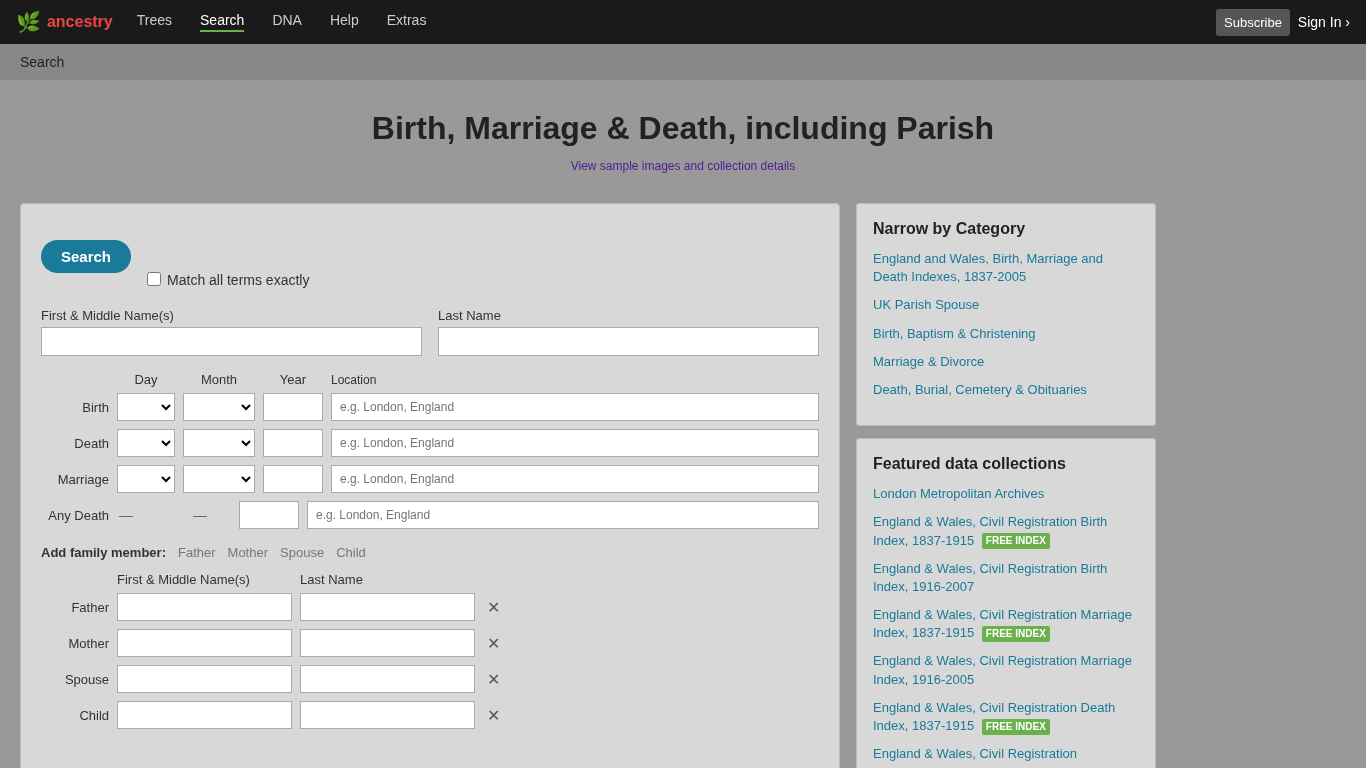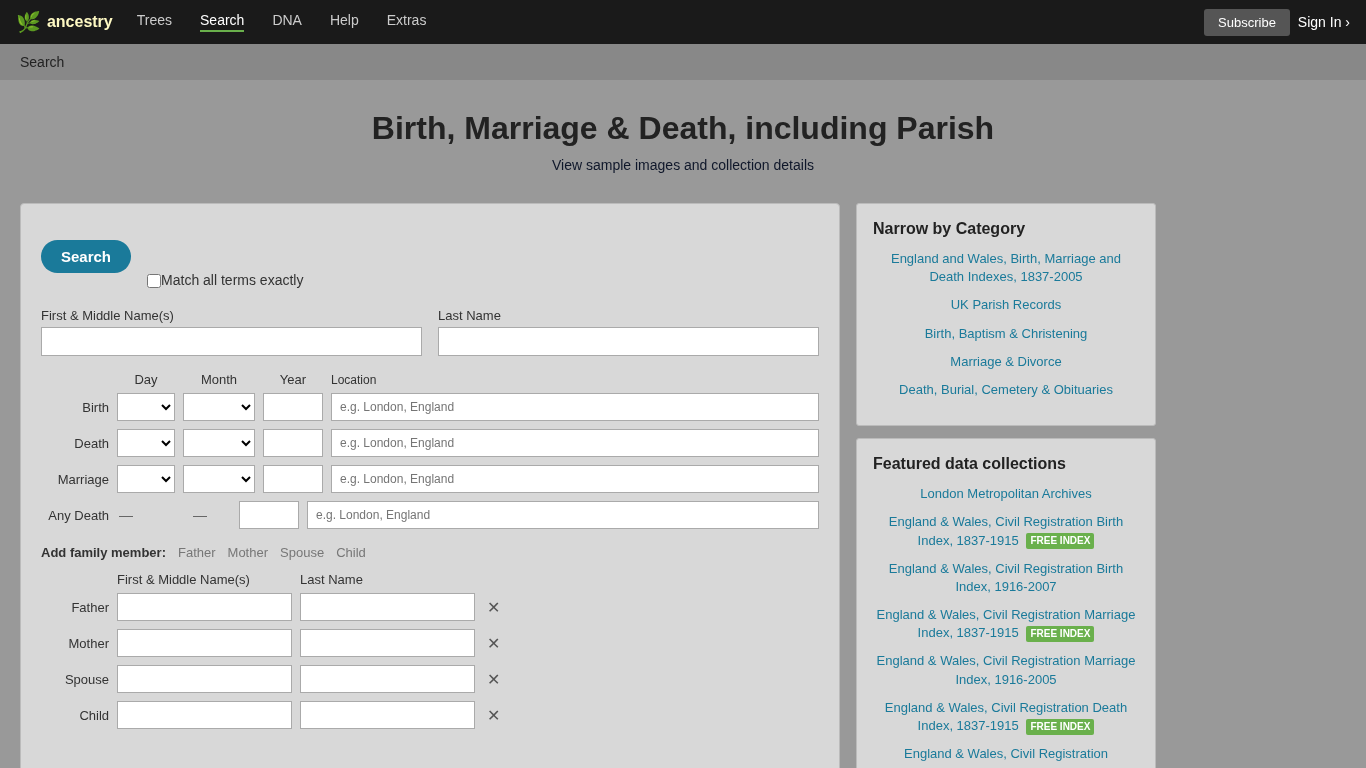--- a/index.html
+++ b/index.html
@@ -10,39 +10,39 @@
       background: #1a1a1a;
       height: 44px;
       display: flex;
       align-items: center;
       padding: 0 16px;
       justify-content: space-between;
     }
     .top-nav-left { display: flex; align-items: center; gap: 24px; }
     .nav-logo { display: flex; align-items: center; gap: 6px; }
     .nav-logo-icon { color: #6ab04c; font-size: 20px; }
-    .nav-logo-text { color: #fef9c3; font-weight: bold; font-size: 16px; }
+    .nav-logo-text { color: #ef4444; font-weight: bold; font-size: 16px; }
     .nav-links { display: flex; gap: 28px; }
     .nav-link {
       color: #ccc;
       text-decoration: none;
       font-size: 14px;
       padding-bottom: 4px;
     }
     .nav-link.active {
       color: #fff;
       border-bottom: 2px solid #6ab04c;
       padding-bottom: 2px;
     }
     .top-nav-right { display: flex; align-items: center; gap: 8px; }
     .btn-subscribe {
       background: #555;
       color: #fff;
       border: none;
-      padding: 6px 14px;
+      padding: 6px 8px;
       font-size: 13px;
       cursor: pointer;
       border-radius: 3px;
     }
     .btn-signin {
       background: transparent;
       color: #fff;
       border: none;
       font-size: 14px;
       cursor: pointer;
@@ -61,23 +61,23 @@
       text-align: center;
       padding: 30px 20px 20px;
     }
     .page-title {
       font-size: 32px;
       font-weight: bold;
       color: #222;
       margin-bottom: 10px;
     }
     .page-subtitle a {
-      color: #0f172a;
+      color: #4c1d95;
       text-decoration: none;
-      font-size: 14px;
+      font-size: 12px;
     }
 
     
     .main-content {
       background: #999;
       display: flex;
       gap: 16px;
       padding: 10px 20px 20px;
       min-height: 600px;
     }
@@ -103,21 +103,22 @@
       color: #fff;
       border: none;
       padding: 8px 20px;
       font-size: 15px;
       border-radius: 20px;
       cursor: pointer;
       font-weight: bold;
     }
     .match-exact-row {
       display: flex;
-      align-items: flex-end;
+      align-items: flex-start;
+      gap: 6px;
       margin-top: 48px;
     }
     .match-exact-row input[type="checkbox"] { width: 14px; height: 14px; }
     .match-exact-label { font-size: 14px; color: #333; }
 
     
     .name-row {
       display: flex;
       gap: 16px;
       margin-bottom: 16px;
@@ -242,21 +243,20 @@
       color: #222;
       margin-bottom: 12px;
     }
     .sidebar-link {
       display: block;
       color: #1a7a9a;
       text-decoration: none;
       font-size: 13px;
       margin-bottom: 10px;
       line-height: 1.4;
-      text-align: center;
     }
 
     .badge {
       display: inline-block;
       font-size: 10px;
       font-weight: bold;
       padding: 1px 4px;
       border-radius: 2px;
       margin-left: 4px;
       vertical-align: middle;
@@ -427,21 +427,21 @@
       </div>
 
     </div>
   </div>
 
   <div class="right-sidebar">
 
     <div class="sidebar-section">
       <h3 class="sidebar-title">Narrow by Category</h3>
       <a class="sidebar-link" href="#">England and Wales, Birth, Marriage and Death Indexes, 1837-2005</a>
-      <a class="sidebar-link" href="#">UK Parish Records</a>
+      <a class="sidebar-link" href="#">UK Parish Spouse</a>
       <a class="sidebar-link" href="#">Birth, Baptism &amp; Christening</a>
       <a class="sidebar-link" href="#">Marriage &amp; Divorce</a>
       <a class="sidebar-link" href="#">Death, Burial, Cemetery &amp; Obituaries</a>
     </div>
 
     <div class="sidebar-section">
       <h3 class="sidebar-title">Featured data collections</h3>
       <a class="sidebar-link" href="#">London Metropolitan Archives</a>
       <a class="sidebar-link" href="#">
         <span>England &amp; Wales, Civil Registration Birth Index, 1837-1915</span>

